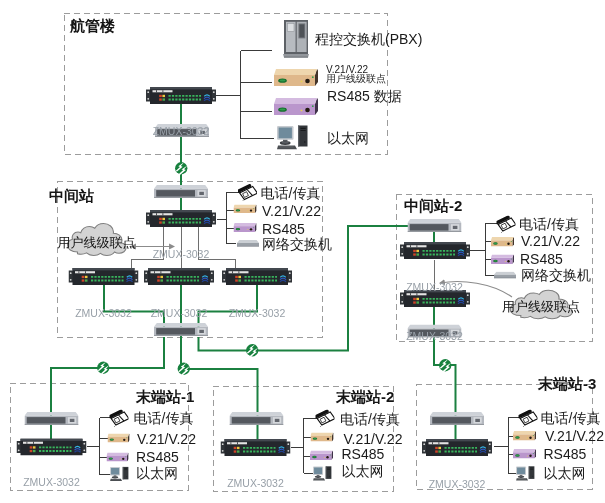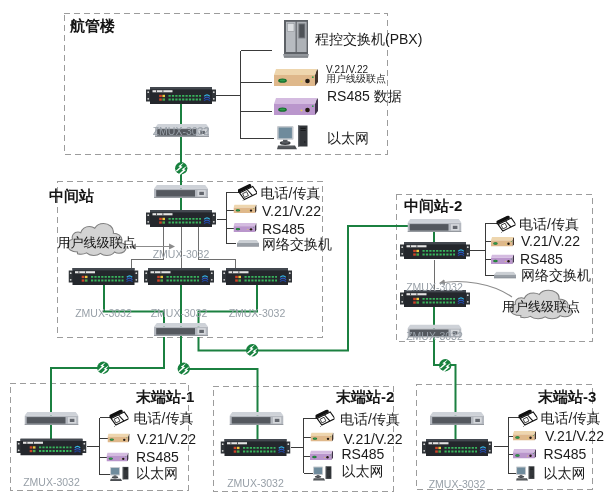--- a/index.html
+++ b/index.html
@@ -242,21 +242,21 @@
     <use href="#s-bolt" x="245.5" y="343.5" width="13.5" height="13.5"></use>
     <use href="#s-bolt" x="438.5" y="358.5" width="13.5" height="13.5"></use>
   </g>
 </svg>
 
   <div class="title" style="left:70px;top:17px">航管楼</div>
   <div class="title" style="left:49px;top:187px">中间站</div>
   <div class="title" style="left:404px;top:197px">中间站-2</div>
   <div class="title" style="left:136px;top:388px">末端站-1</div>
   <div class="title" style="left:336px;top:388px">末端站-2</div>
-  <div class="title" style="left:538px;top:388px">末端站-3</div>
+  <div class="title" style="left:538px;top:375px">末端站-3</div>
 
   <div class="devlbl" style="left:181px;top:105.5px">ZMUX-3032</div>
   <div class="devlbl" style="left:181px;top:229px">ZMUX-3032</div>
   <div class="devlbl" style="left:103.5px;top:288px">ZMUX-3032</div>
   <div class="devlbl" style="left:179px;top:288px">ZMUX-3032</div>
   <div class="devlbl" style="left:257px;top:288px">ZMUX-3032</div>
   <div class="devlbl" style="left:434.5px;top:262px">ZMUX-3032</div>
   <div class="devlbl" style="left:434.5px;top:310.5px">ZMUX-3032</div>
   <div class="devlbl" style="left:51.5px;top:457px">ZMUX-3032</div>
   <div class="devlbl" style="left:255.5px;top:458px">ZMUX-3032</div>

